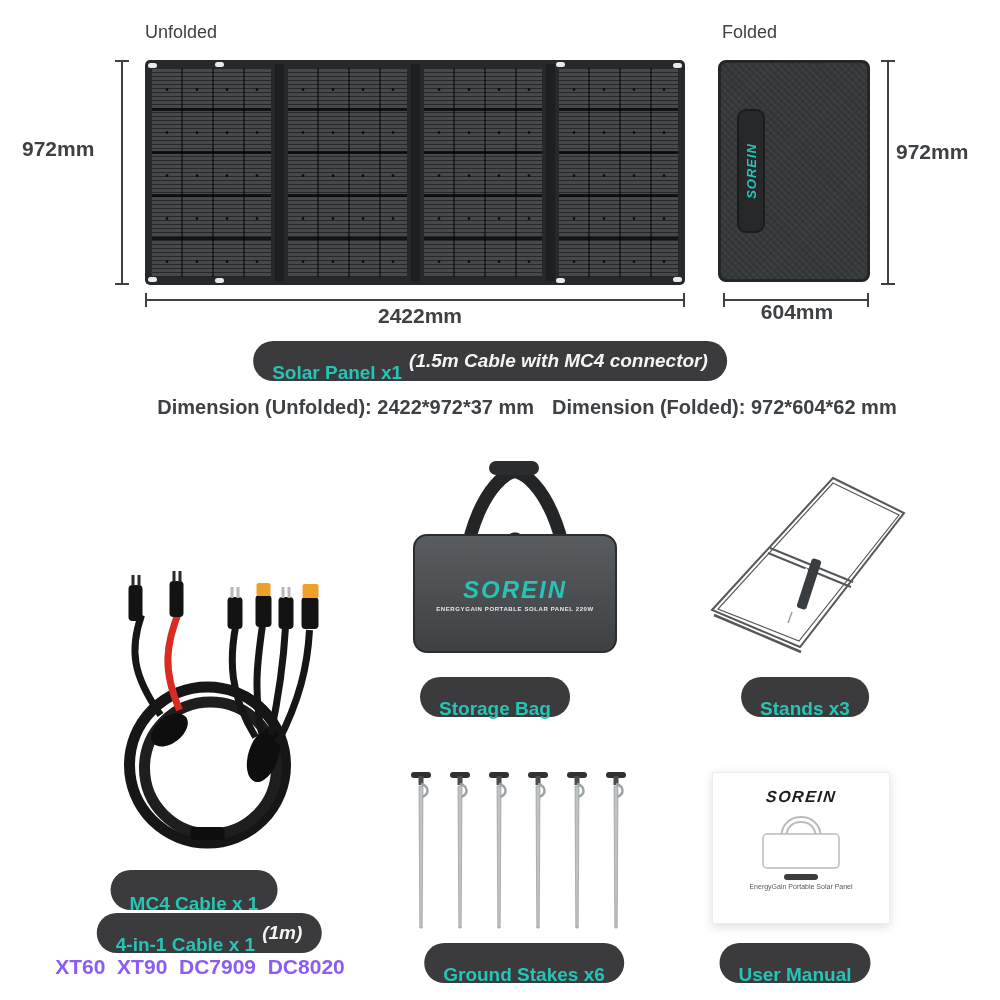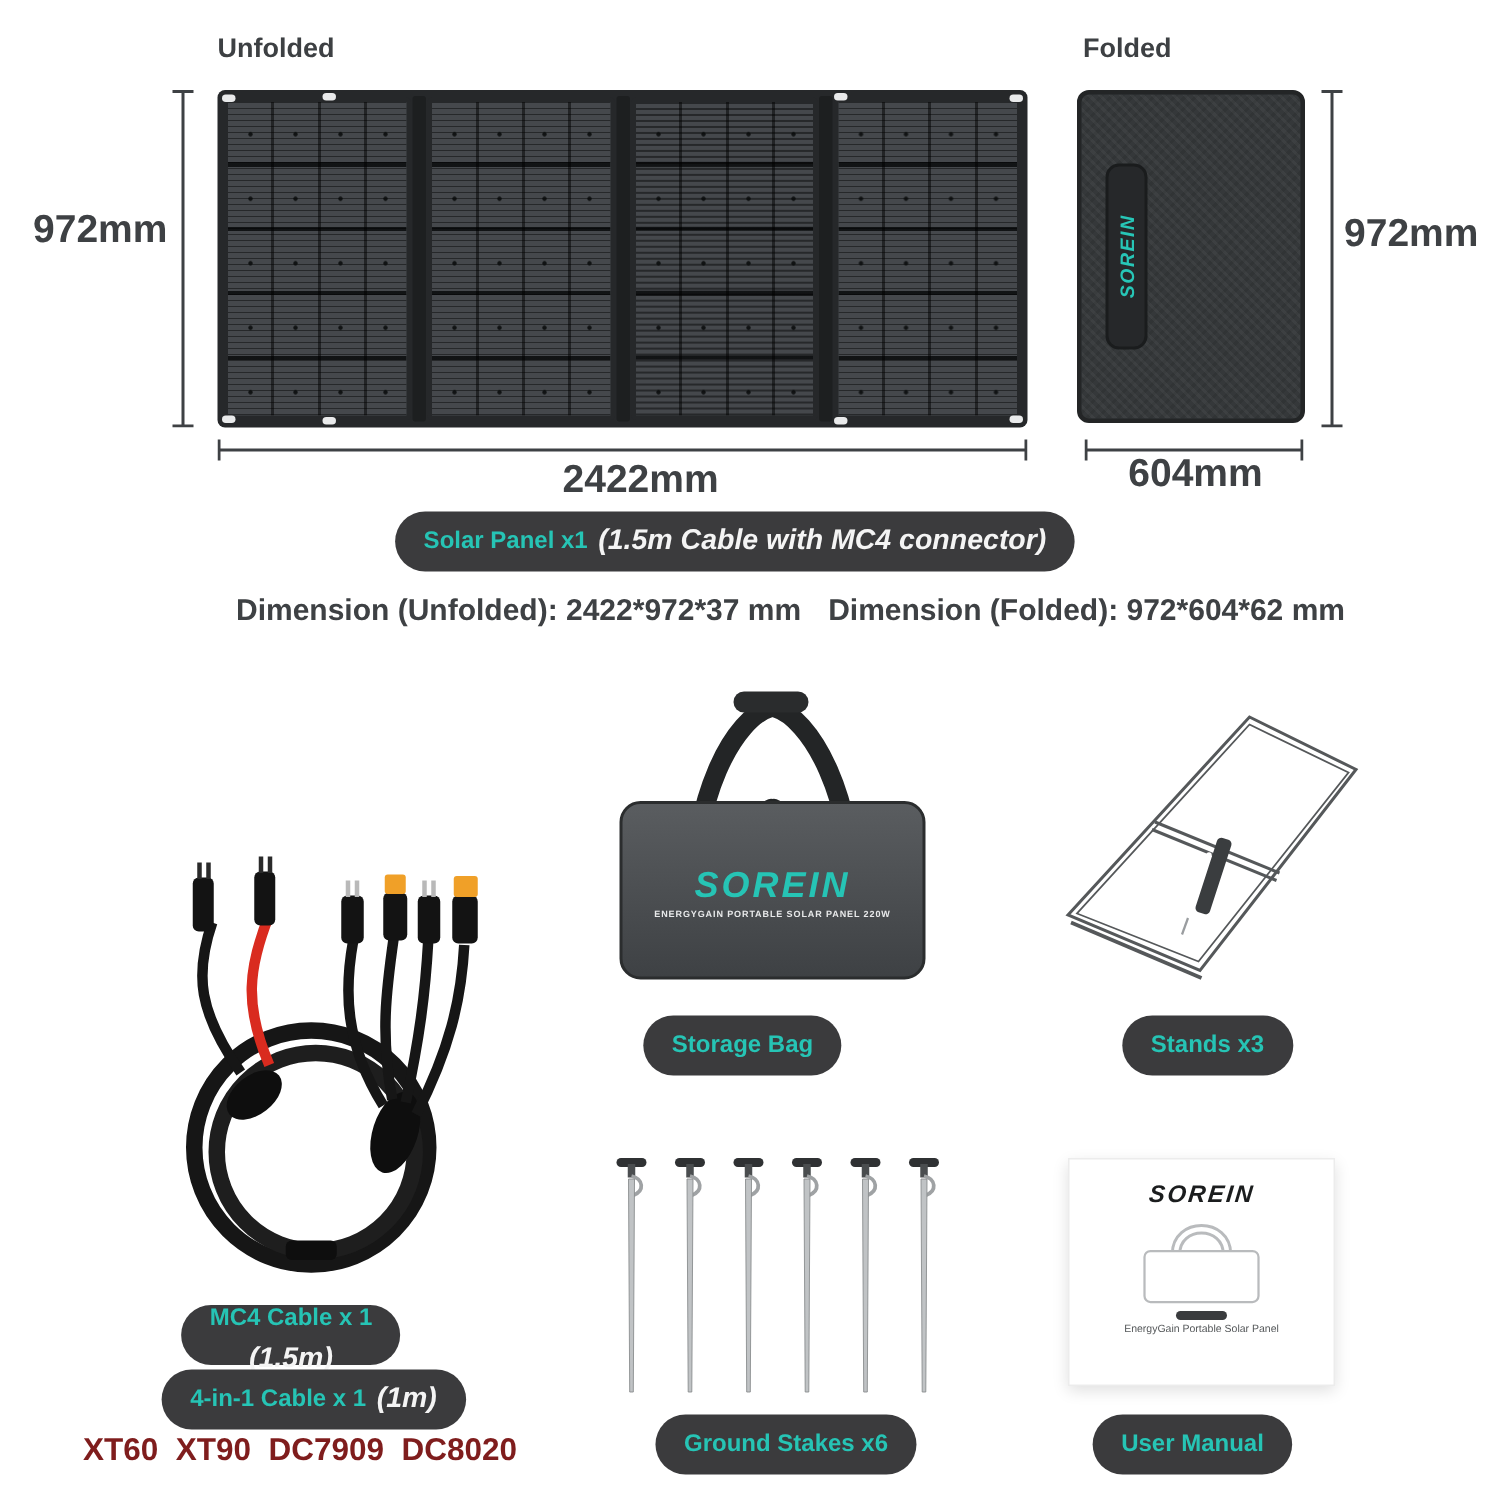--- a/index.html
+++ b/index.html
@@ -1,20 +1,20 @@
 <!DOCTYPE html>
 <html><head>
 <meta charset="utf-8">
 <style>
   * { margin:0; padding:0; box-sizing:border-box; }
   body { background:#fff; font-family:"Liberation Sans", sans-serif; }
   .canvas { position:relative; width:1000px; height:1000px; background:#ffffff; overflow:hidden; }
 
-  .section-label { position:absolute; font-size:18px; font-weight:bold; color:#3d4043; }
-  .dim-label { position:absolute; font-size:26px; font-weight:bold; color:#3e4144; }
+  .section-label { position:absolute; font-size:18px; font-weight:normal; color:#3d4043; }
+  .dim-label { position:absolute; font-size:21px; font-weight:bold; color:#3e4144; }
   .dim-line { position:absolute; }
   .dim-line line { stroke:#3e4144; stroke-width:2; }
 
   
   .panel-frame { position:absolute; left:145px; top:60px; width:540px; height:225px;
     background:#26282a; border-radius:5px; padding:4px; display:flex; }
   .panel-section { flex:1; margin:1px 0; border:3px solid #26282a; border-radius:3px;
     background-color:#45484c;
     background-image:
       radial-gradient(circle, rgba(8,10,10,0.85) 1.2px, transparent 1.7px),
@@ -34,29 +34,29 @@
   .strap { position:absolute; left:16px; top:50%; transform:translateY(-50%);
     width:28px; height:124px; background:#26282a; border:2px solid #1a1c1d; border-radius:9px;
     display:flex; align-items:center; justify-content:center; }
   .strap-brand { writing-mode:vertical-rl; transform:rotate(180deg);
     font-size:13px; font-weight:bold; font-style:italic; letter-spacing:1px; color:#27c6b7; }
 
   
   .badge { position:absolute; transform:translateX(-50%); background:#3b3b3d;
     border-radius:21px; height:40px; padding:0 19px; display:inline-flex;
     align-items:center; gap:7px; white-space:nowrap; }
-  .badge .hl { color:#26c4b5; font-weight:bold; font-size:16px; }
+  .badge .hl { color:#26c4b5; font-weight:bold; font-size:19px;margin-top:23px; }
   .badge .dt { color:#f4f4f4; font-weight:bold; font-size:19px;font-style:italic; }
 
   .dims-line { position:absolute; left:0; top:396px; width:1000px; text-align:center;
     font-size:20px; font-weight:bold; color:#3e4144;margin-left:27px; }
   .dims-line span { margin:0 9px; }
 
   .connectors-text { position:absolute; left:40px; top:955px; width:320px; text-align:center;
-    font-size:21px; font-weight:bold; color:#7f1d1d; white-space:pre; }
+    font-size:21px; font-weight:bold; color:#8b5cf6; white-space:pre; }
 
   
   .bag-wrap { position:absolute; left:400px; top:458px; width:230px; height:205px; }
 
   
   .manual-card { position:absolute; left:712px; top:772px; width:178px; height:152px;
     background:#ffffff; border:1px solid #ececec; box-shadow:0 3px 10px rgba(0,0,0,0.13);
     display:flex; flex-direction:column; align-items:center; }
   .manual-brand { margin-top:15px; font-size:16px; font-weight:bold; font-style:italic;
     letter-spacing:1.5px; color:#1b1d1e; transform:skewX(-6deg); }

